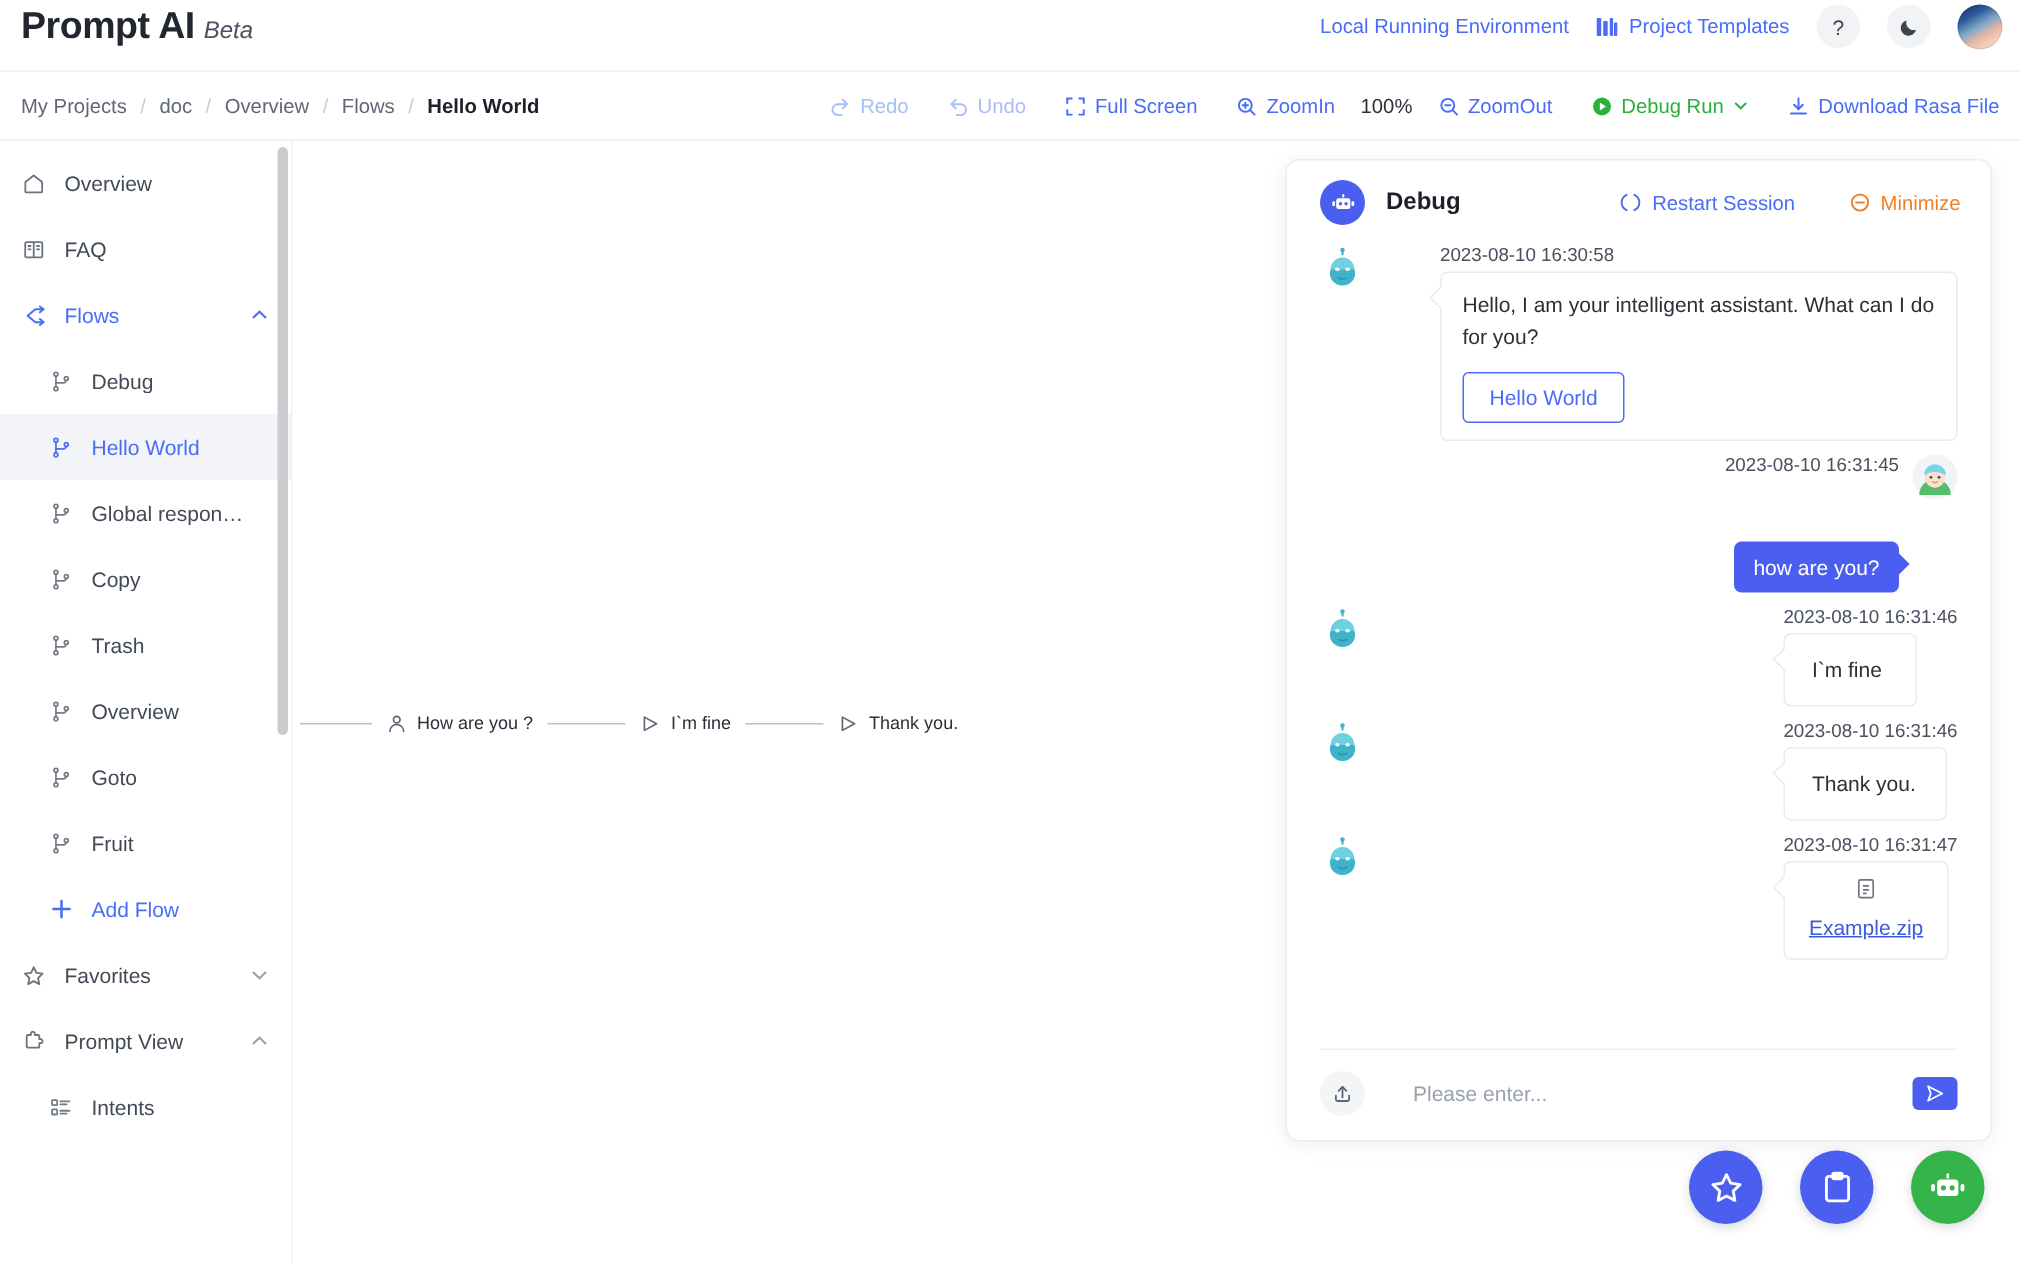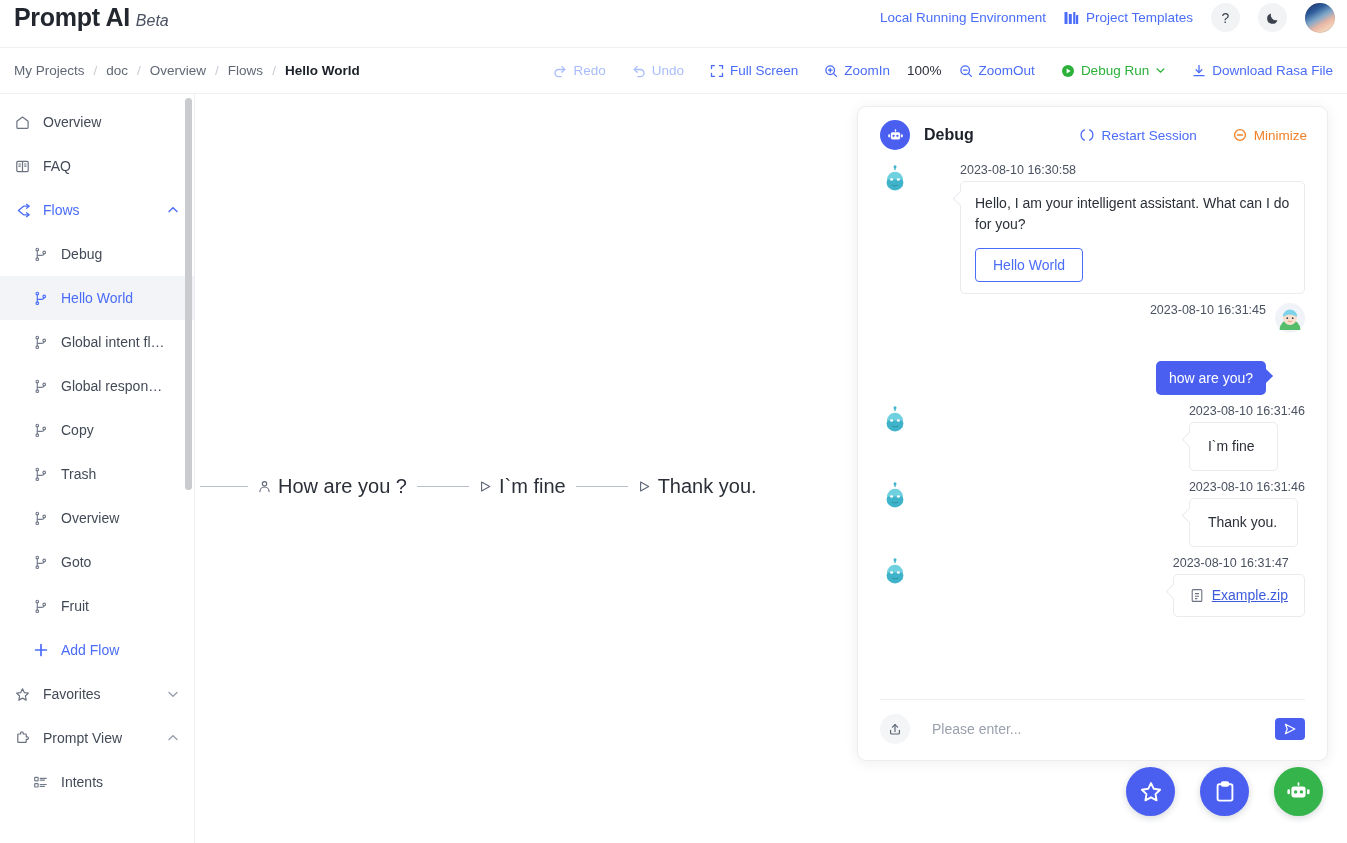--- a/index.html
+++ b/index.html
@@ -103,21 +103,21 @@
   
   .canvas { flex: 1 1 auto; position: relative; background: #fff; overflow: hidden; }
   .flow-row {
     position: absolute; left: 5px; top: 381px;
     display: flex; align-items: center;
   }
   .edge { width: 52px; height: 1px; background: #b9bfc9; flex: 0 0 auto; }
   .edge.lead { width: 48px; }
   .fl-node {
     display: flex; align-items: center; gap: 7px;
-    font-size: 20px; color: #2b2f38; white-space: nowrap;
+    font-size: 12px; color: #2b2f38; white-space: nowrap;
     padding: 0 10px; cursor: pointer;
   }
   .fl-node .ic { color: #5d6575; display: flex; }
 
   
   .debug-panel {
     position: absolute; left: 662px; top: 12px;
     width: 471px; height: 655px;
     background: #fff; border: 1px solid #ebedf0; border-radius: 9px;
     box-shadow: 0 2px 14px rgba(24,32,51,.07);
@@ -166,27 +166,27 @@
   }
   .bubble.user::before {
     left: auto; right: -5px; top: 10px; background: #4a5ff0; border: none;
   }
   .quick-btn {
     display: inline-block; margin-top: 13px;
     border: 1px solid #4a6cf7; color: #4a6cf7; background: #fff;
     border-radius: 4px; padding: 8px 17px; font-size: 14px;
     cursor: pointer; font-family: inherit;
   }
-  .file-bubble { display: flex; align-items: center; gap: 8px; }
+  .file-bubble { display: flex; align-items: center; gap: 8px; flex-direction: column; }
   .file-link { color: #3b5bdb; text-decoration: underline; cursor: pointer; font-size: 14px; }
 
   .dp-input {
     flex: 0 0 auto; border-top: 1px solid #edeef1;
     margin: 0 22px; padding: 14px 0 16px 0;
-    display: flex; align-items: center; gap: 20px;
+    display: flex; align-items: center; gap: 30px;
   }
   .up-btn {
     width: 30px; height: 30px; border-radius: 50%; background: #f4f5f7;
     display: flex; align-items: center; justify-content: center; cursor: pointer;
     flex: 0 0 30px; color: #5d6575;
   }
   .dp-field {
     flex: 1 1 auto; border: none; outline: none; font-size: 14px;
     font-family: inherit; color: #2b2f38; background: transparent;
   }
@@ -404,32 +404,20 @@
               <circle cx="3.3" cy="2.5" r="1.3"></circle>
               <circle cx="3.3" cy="12.2" r="1.3"></circle>
               <circle cx="10.2" cy="5.4" r="1.3"></circle>
               <path d="M3.3 3.8v7.1"></path>
               <path d="M3.3 8.3h4.1a2.8 2.8 0 0 0 2.8-1.6"></path>
             </svg>
         </span>
         <span class="lbl">Hello World</span>
       </div>
 
-      <div class="nav-item sub">
-        <span class="ic">
-          <svg width="14" height="15" viewBox="0 0 14 15" fill="none" stroke="currentColor" stroke-width="1.15" stroke-linecap="round">
-              <circle cx="3.3" cy="2.5" r="1.3"></circle>
-              <circle cx="3.3" cy="12.2" r="1.3"></circle>
-              <circle cx="10.2" cy="5.4" r="1.3"></circle>
-              <path d="M3.3 3.8v7.1"></path>
-              <path d="M3.3 8.3h4.1a2.8 2.8 0 0 0 2.8-1.6"></path>
-            </svg>
-        </span>
-        <span class="lbl">Global intent fl…</span>
-      </div>
 
       <div class="nav-item sub">
         <span class="ic">
           <svg width="14" height="15" viewBox="0 0 14 15" fill="none" stroke="currentColor" stroke-width="1.15" stroke-linecap="round">
               <circle cx="3.3" cy="2.5" r="1.3"></circle>
               <circle cx="3.3" cy="12.2" r="1.3"></circle>
               <circle cx="10.2" cy="5.4" r="1.3"></circle>
               <path d="M3.3 3.8v7.1"></path>
               <path d="M3.3 8.3h4.1a2.8 2.8 0 0 0 2.8-1.6"></path>
             </svg>

